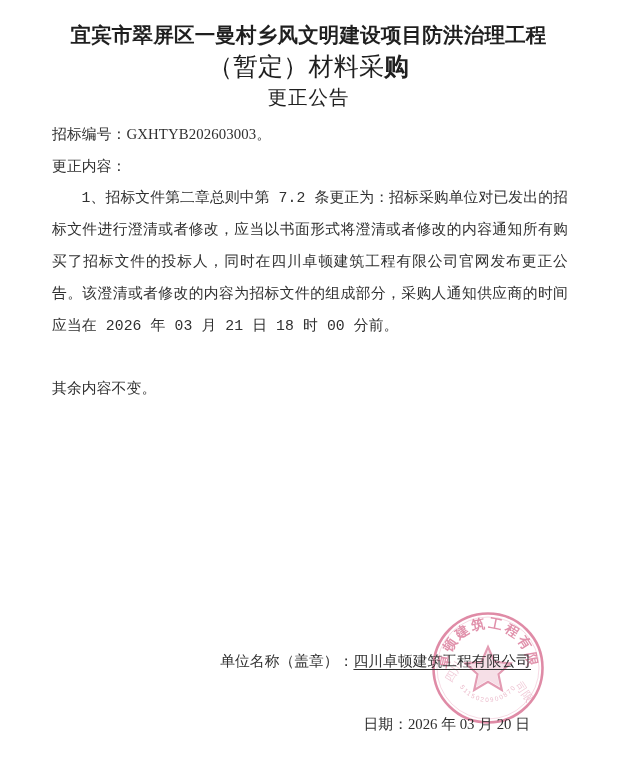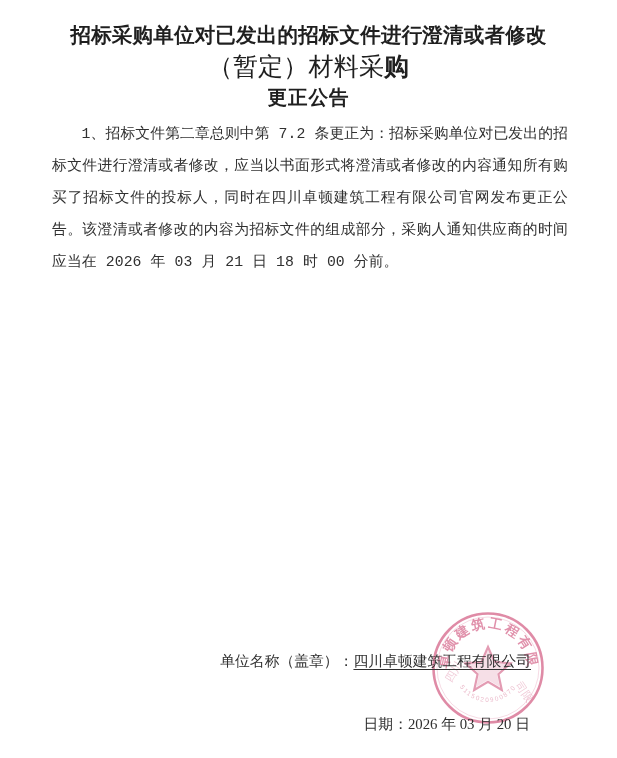--- a/index.html
+++ b/index.html
@@ -42,21 +42,21 @@
     white-space: nowrap;
   }
   .title-line.l1 { font-size: 20.5px; }
   .title-line.l2 {
     font-size: 25px;
     font-weight: normal;
   }
   .title-line.l2 .bold-tail { font-weight: bold; }
   .title-line.l3 {
     font-size: 19.5px;
-    font-weight: bold;
+    font-weight: normal;
     letter-spacing: 1px;
   }
 
   
   .body-block {
     position: absolute;
     left: 52px;
     top: 118px;
     width: 516px;
   }
@@ -118,35 +118,38 @@
     pointer-events: none;
   }
   .seal svg { display: block; width: 114px; height: 114px; }
 </style>
 </head>
 <body>
 
 <div class="page">
 
   <div class="title-block">
-    <div class="title-line l1">招标采购单位对已发出的招标文件进行澄清或者修改</div>
+    <div class="title-line l1">宜宾市翠屏区一曼村乡风文明建设项目防洪治理工程</div>
     <div class="title-line l2"><span>（暂定）材料采</span><span class="bold-tail">购</span></div>
     <div class="title-line l3">更正公告</div>
   </div>
 
   <div class="body-block">
 
 
+    <p class="para"><span>招标编号：</span><span>GXHTYB202603003。</span></p>
 
+    <p class="para">更正内容：</p>
 
     <p class="para indent"><span>1、</span><span>招标文件第二章总则中第 7.2 条更正为：招标采购单位对已发出的招标文件进行澄清或者修改，应当以书面形式将澄清或者修改的内容通知所有购买了招标文件的投标人，同时在四川卓顿建筑工程有限公司官网发布更正公告。该澄清或者修改的内容为招标文件的组成部分，采购人通知供应商的时间应当在 2026 年 03 月 21 日 18 时 00 分前。</span></p>
 
 
     <div class="gap-md"></div>
 
+    <p class="para">其余内容不变。</p>
   </div>
 
   <div class="seal">
     <svg viewBox="0 0 114 114" xmlns="http://www.w3.org/2000/svg">
       <defs>
         <path id="arcTop" d="M 17,57 A 40,40 0 0 1 97,57" fill="none"></path>
         <path id="arcBot" d="M 23,57 A 34,34 0 0 0 91,57" fill="none"></path>
       </defs>
 
       <circle cx="57" cy="57" r="54.5" fill="none" stroke="#d0517a" stroke-width="2.6" opacity="0.85"></circle>

